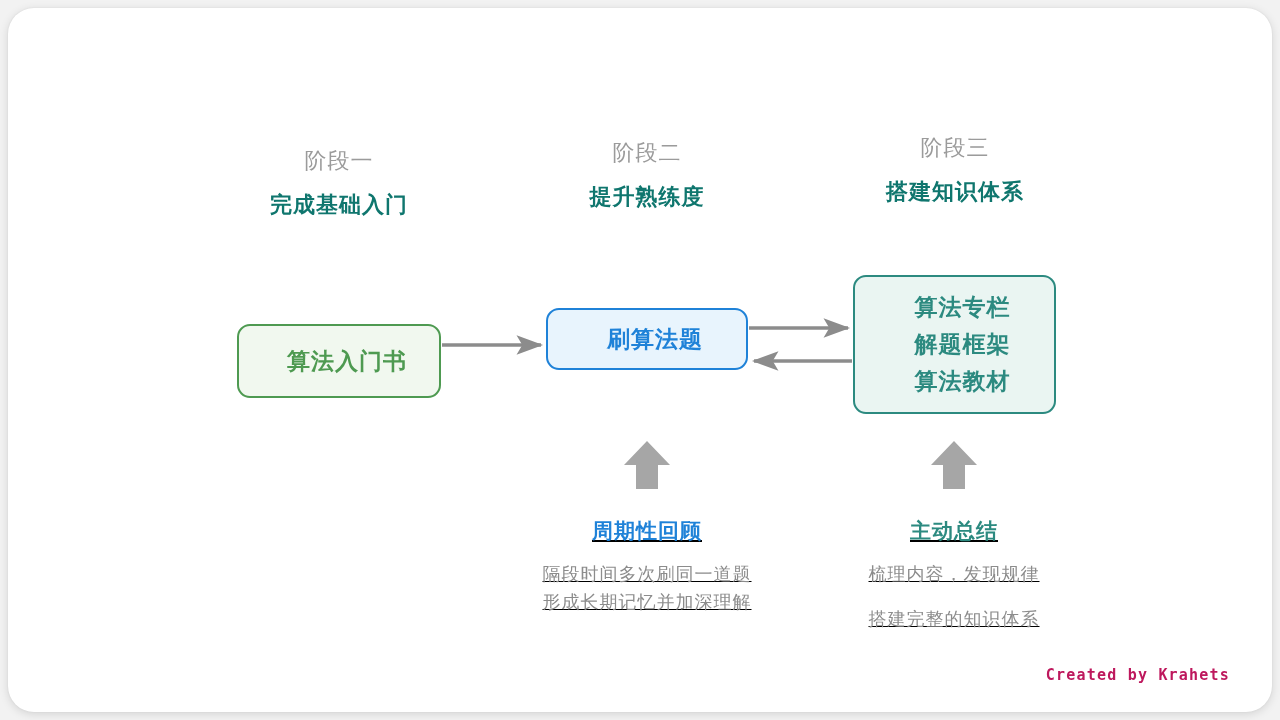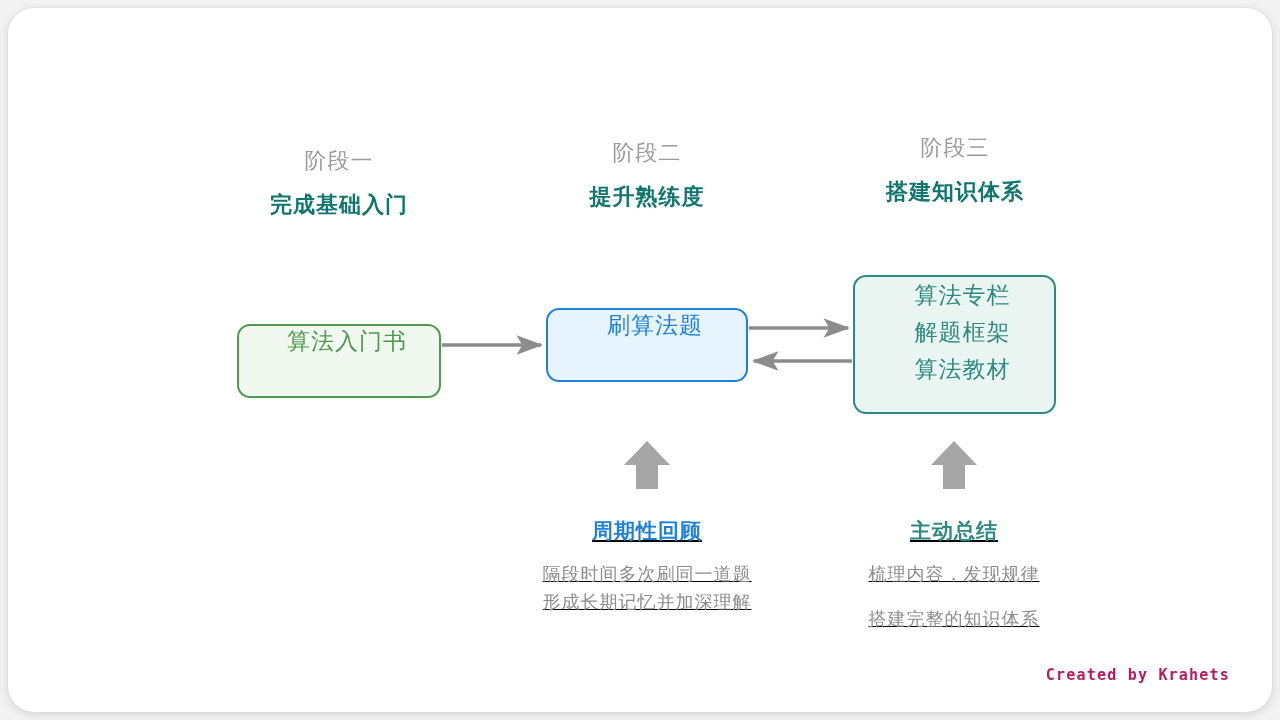--- a/index.html
+++ b/index.html
@@ -50,35 +50,36 @@
   }
 
   
   .node {
     position: absolute;
     box-sizing: border-box;
     border-radius: 13px;
     display: flex;
     flex-direction: column;
     align-items: center;
-    font-weight: normal;
+    justify-content: center;
+    font-weight: bold;
     letter-spacing: 1px;
     padding-left: 16px;
   }
   .node .line { white-space: nowrap; }
 
   #node-book {
     left: 229px; top: 316px; width: 204px; height: 74px;
     background: #f1f8ef;
     border: 2px solid #4e9a51;
     color: #4e9a51;
     font-size: 23px;
   }
   #node-practice {
-    left: 538px; top: 300px; width: 202px; height: 74px;
+    left: 538px; top: 300px; width: 202px; height: 62px;
     background: #e8f4fd;
     border: 2px solid #1f82d8;
     color: #1f82d8;
     font-size: 23px;
   }
   #node-knowledge {
     left: 845px; top: 267px; width: 203px; height: 139px;
     background: #eaf5f2;
     border: 2px solid #2c8a80;
     color: #2c8a80;

